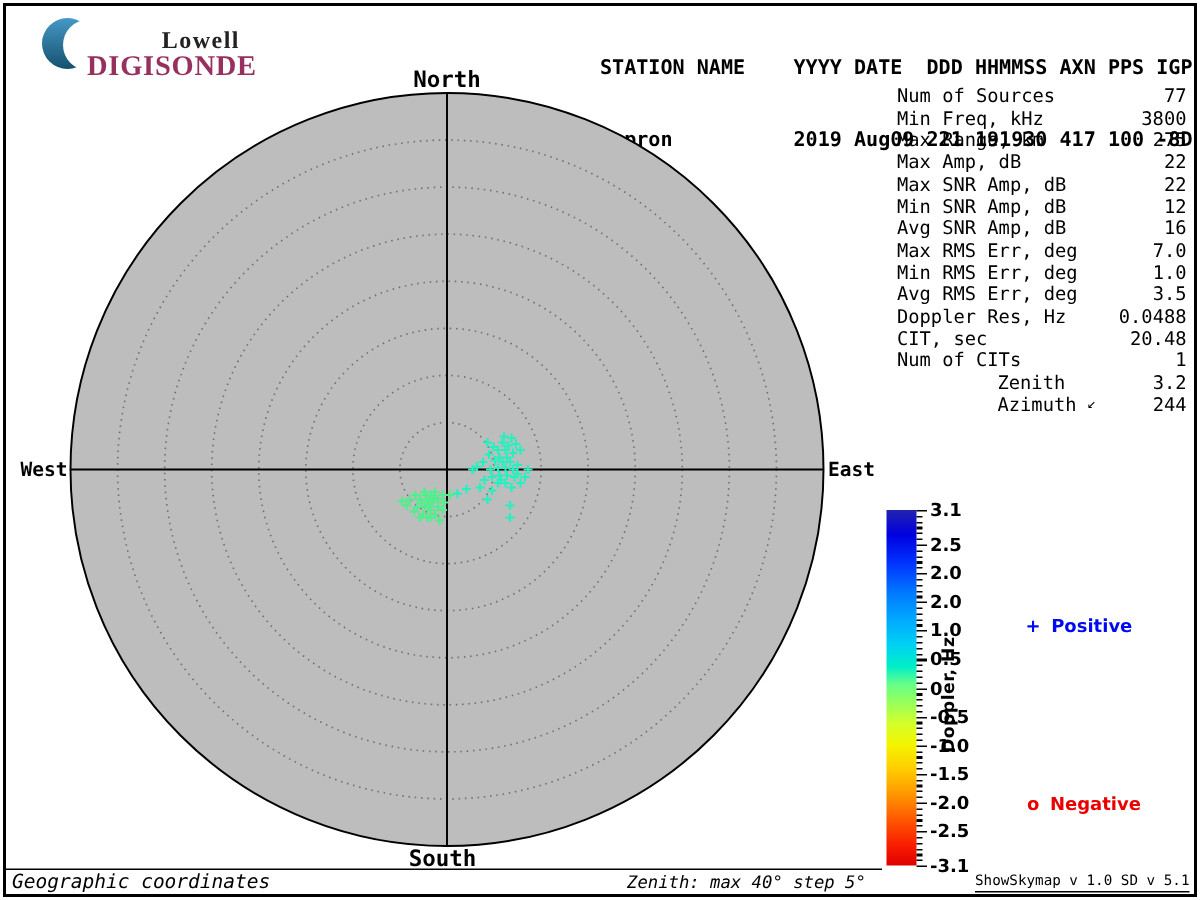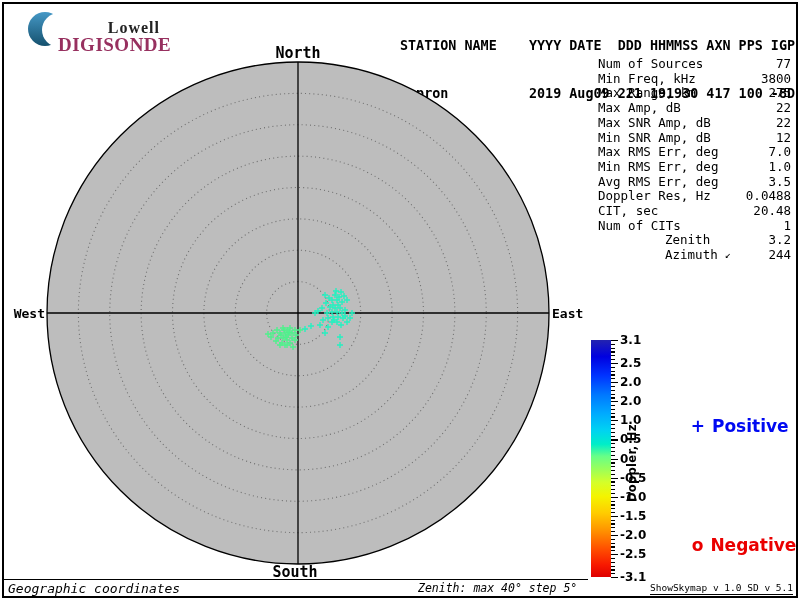--- a/index.html
+++ b/index.html
@@ -39,21 +39,21 @@
   #cbar-ticks{position:absolute;left:611px;top:340px;width:60px;height:237px;}
   .cbar-tick{position:absolute;left:0;height:1.2px;background:#000;}
   .cbar-lbl{position:absolute;left:9px;font-family:"DejaVu Sans",sans-serif;
       font-weight:bold;font-size:12px;line-height:14px;}
   .cbar-title{position:absolute;left:625px;top:422px;width:17px;height:82px;
       writing-mode:vertical-rl;transform:rotate(180deg);text-align:center;
       font-family:"DejaVu Sans",sans-serif;font-weight:bold;font-size:11.5px;letter-spacing:0.3px;}
 
   
   .legend-item{position:absolute;font-family:"DejaVu Sans",sans-serif;font-weight:bold;
-      font-size:17px;white-space:pre;}
+      font-size:12px;white-space:pre;}
   #legend-positive{left:667px;top:396px;}
   #legend-negative{left:668px;top:515px;}
   .legend-marker{display:inline-block;margin-right:7px;}
 
   
   .bottom-line{position:absolute;left:4px;top:579px;width:584px;border-top:1.5px solid #000;}
   .footer-left{position:absolute;left:8px;top:581px;font-size:13px;font-style:italic;}
   .footer-center{position:absolute;left:418px;top:581px;font-size:11.5px;font-style:italic;}
   .footer-right{position:absolute;left:650px;top:582px;font-size:9.5px;
       border-bottom:1px solid #000;padding-bottom:1px;}
@@ -106,20 +106,21 @@
   <div class="cardinal" id="lbl-west">West</div>
   <div class="cardinal" id="lbl-east">East</div>
 
   <div id="stats">
       <div class="stat-row"><span>Num of Sources</span><span class="stat-value">77</span></div>
       <div class="stat-row"><span>Min Freq, kHz</span><span class="stat-value">3800</span></div>
       <div class="stat-row"><span>Max Range, km</span><span class="stat-value">275</span></div>
       <div class="stat-row"><span>Max Amp, dB</span><span class="stat-value">22</span></div>
       <div class="stat-row"><span>Max SNR Amp, dB</span><span class="stat-value">22</span></div>
       <div class="stat-row"><span>Min SNR Amp, dB</span><span class="stat-value">12</span></div>
+      <div class="stat-row"><span>Avg SNR Amp, dB</span><span class="stat-value">16</span></div>
       <div class="stat-row"><span>Max RMS Err, deg</span><span class="stat-value">7.0</span></div>
       <div class="stat-row"><span>Min RMS Err, deg</span><span class="stat-value">1.0</span></div>
       <div class="stat-row"><span>Avg RMS Err, deg</span><span class="stat-value">3.5</span></div>
       <div class="stat-row"><span>Doppler Res, Hz</span><span class="stat-value">0.0488</span></div>
       <div class="stat-row"><span>CIT, sec</span><span class="stat-value">20.48</span></div>
       <div class="stat-row"><span>Num of CITs</span><span class="stat-value">1</span></div>
       <div class="stat-row indent"><span>Zenith</span><span class="stat-value">3.2</span></div>
       <div class="stat-row indent"><span>Azimuth</span><span class="az-arrow">↙</span><span class="stat-value">244</span></div>
     </div>
 

